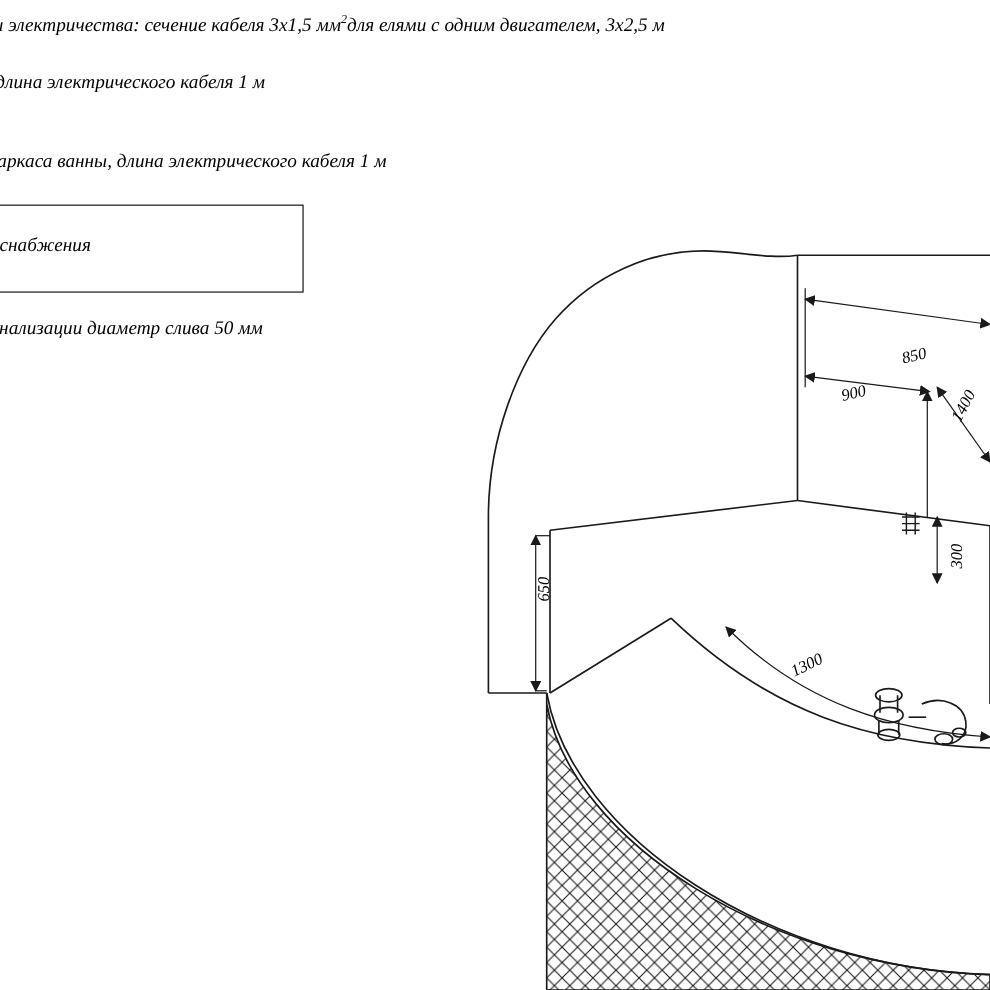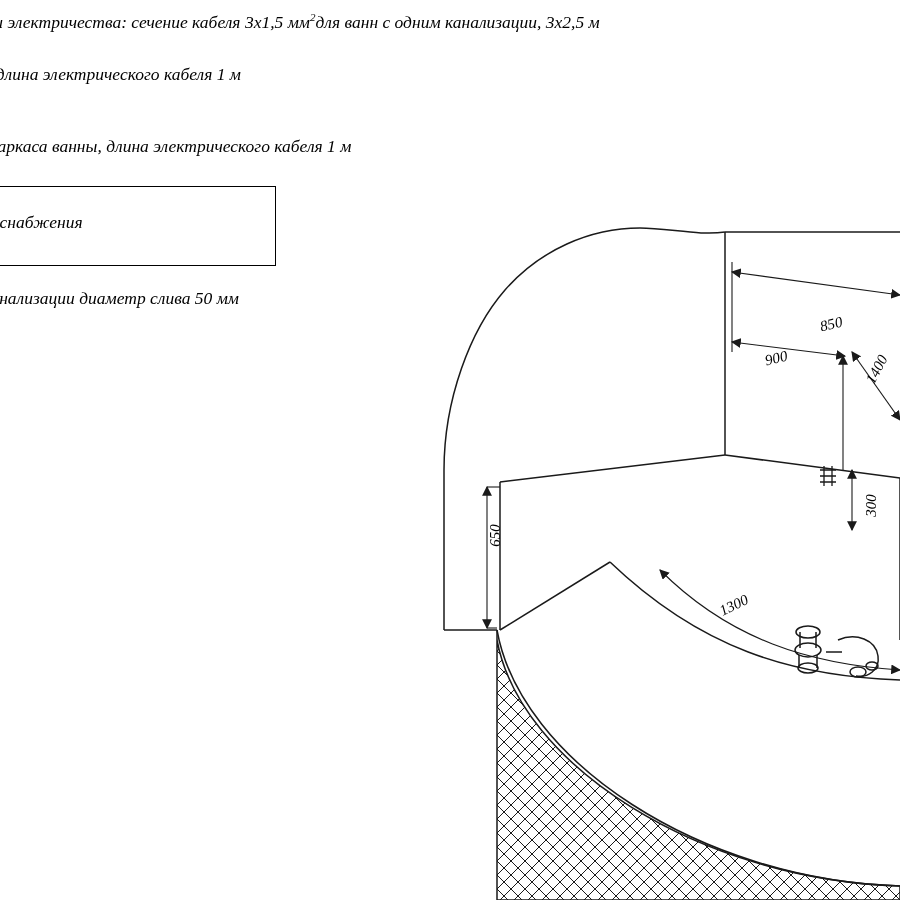--- a/index.html
+++ b/index.html
@@ -177,21 +177,21 @@
     </g>
   </svg>
 
   <div class="dim-label" id="dim-850">850</div>
   <div class="dim-label" id="dim-900">900</div>
   <div class="dim-label" id="dim-1400">1400</div>
   <div class="dim-label" id="dim-300">300</div>
   <div class="dim-label" id="dim-650">650</div>
   <div class="dim-label" id="dim-1300">1300</div>
 
-  <div class="note sup" id="note-electric"><span>одводки электричества: сечение кабеля 3x1,5 мм</span><span class="sup-char">2</span><span>для ванн с одним канализации, 3x2,5 м</span></div>
+  <div class="note sup" id="note-electric"><span>одводки электричества: сечение кабеля 3x1,5 мм</span><span class="sup-char">2</span><span>для елями с одним двигателем, 3x2,5 м</span></div>
 
   <div class="note" id="note-electric-line2">елями, длина электрического кабеля 1 м</div>
 
   <div class="note" id="note-frame">ления каркаса ванны, длина электрического кабеля 1 м</div>
 
   <div id="water-box"></div>
   <div class="note" id="note-water">да водоснабжения</div>
 
   <div class="note" id="note-sewer">одки канализации диаметр слива 50 мм</div>
 

